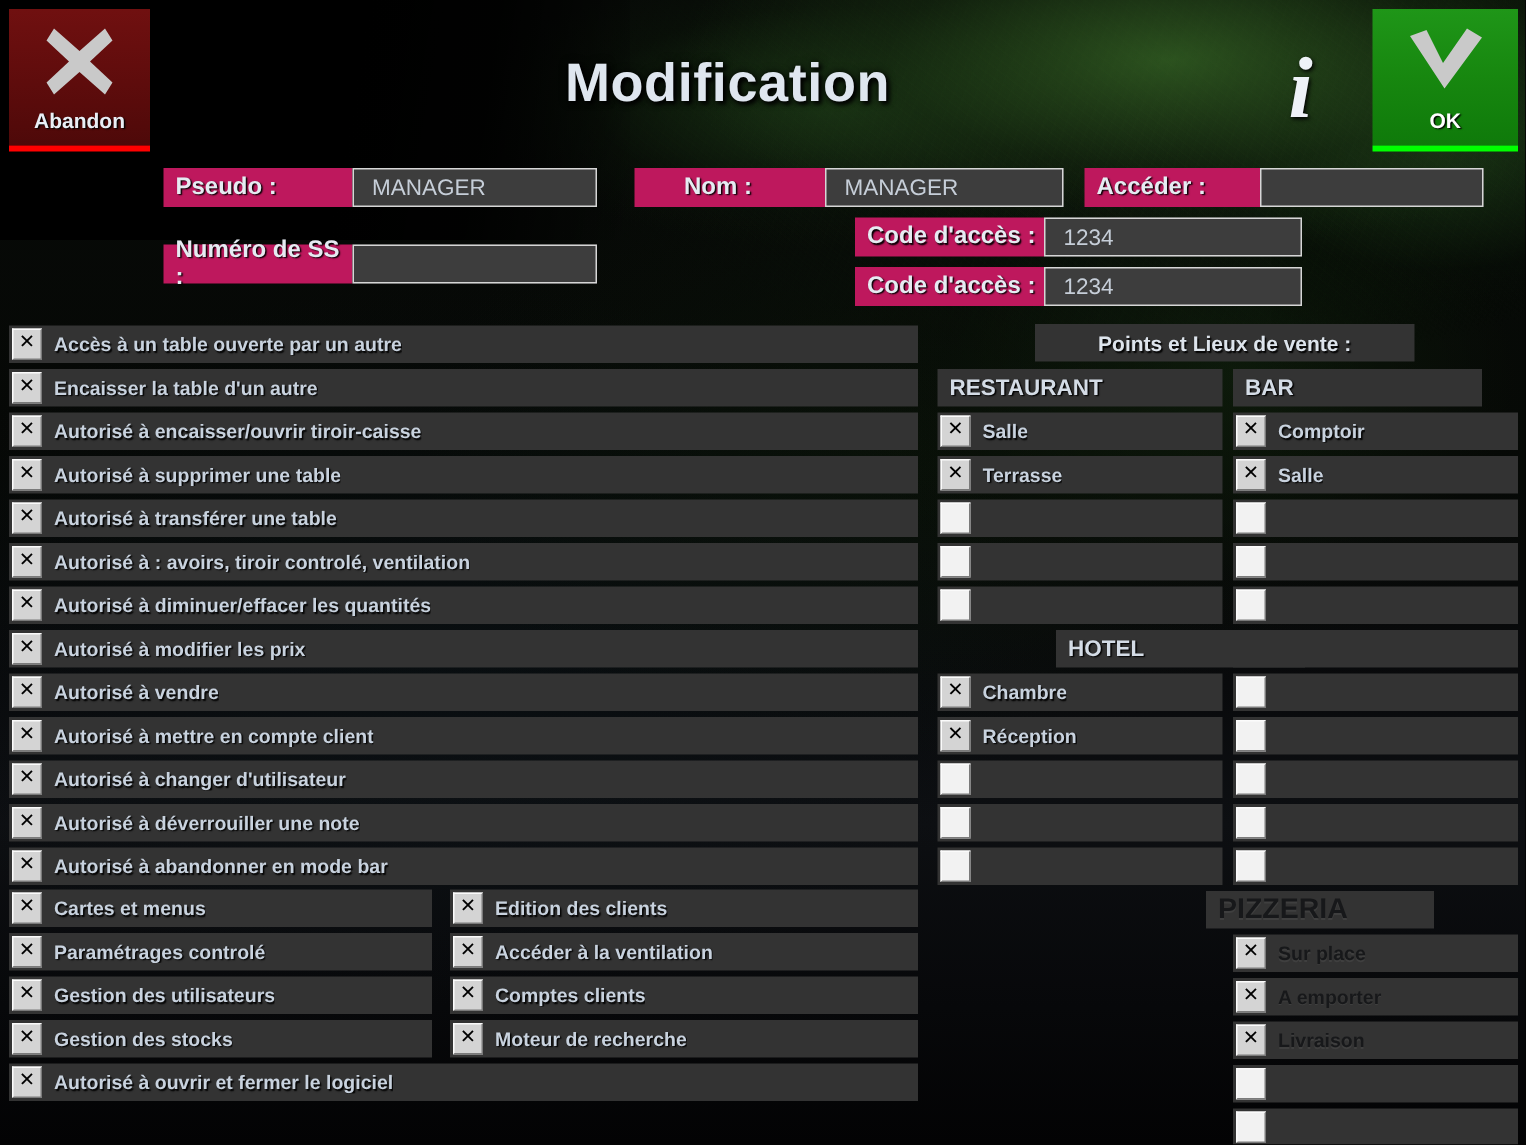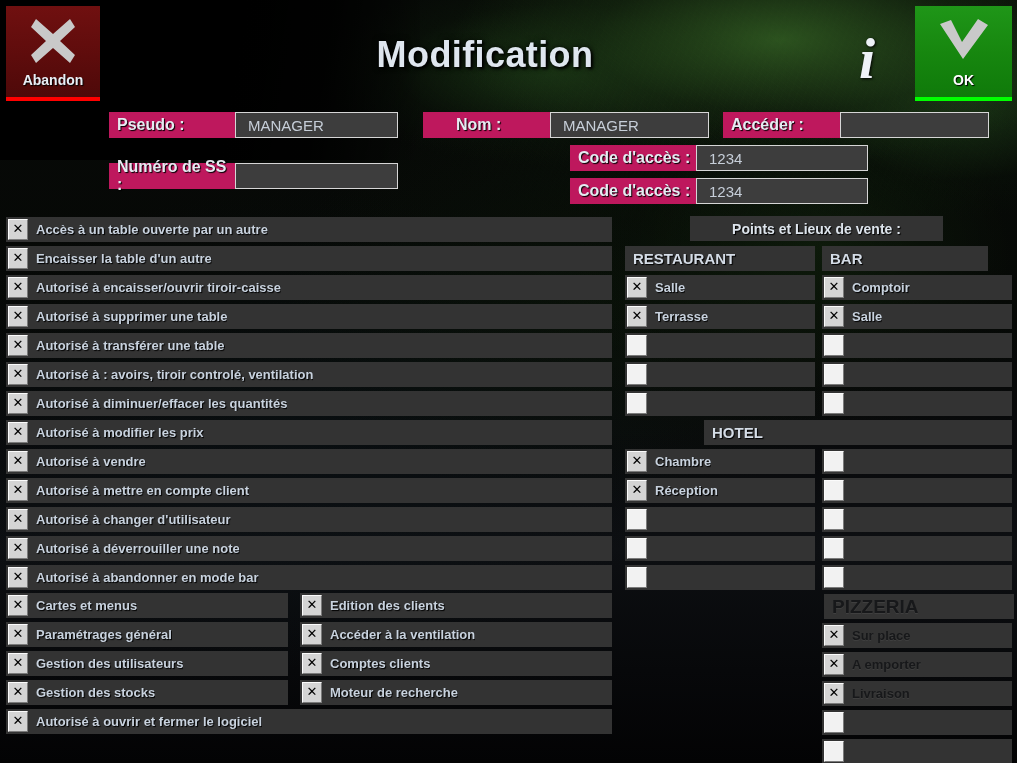--- a/index.html
+++ b/index.html
@@ -357,21 +357,21 @@
       <div class="perm-row" style="left: 6px; top: 593px; width: 282px;">
         <div class="cb">
           <span class="mark">✕</span>
         </div>
         <span class="txt">Cartes et menus</span>
       </div>
       <div class="perm-row" style="left: 6px; top: 622px; width: 282px;">
         <div class="cb">
           <span class="mark">✕</span>
         </div>
-        <span class="txt">Paramétrages général</span>
+        <span class="txt">Paramétrages controlé</span>
       </div>
       <div class="perm-row" style="left: 6px; top: 651px; width: 282px;">
         <div class="cb">
           <span class="mark">✕</span>
         </div>
         <span class="txt">Gestion des utilisateurs</span>
       </div>
       <div class="perm-row" style="left: 6px; top: 680px; width: 282px;">
         <div class="cb">
           <span class="mark">✕</span>
@@ -499,21 +499,21 @@
         <span class="txt"></span>
       </div>
       <div class="perm-row" style="left: 822px; top: 536px; width: 190px;">
         <div class="cb empty"></div>
         <span class="txt"></span>
       </div>
       <div class="perm-row" style="left: 822px; top: 565px; width: 190px;">
         <div class="cb empty"></div>
         <span class="txt"></span>
       </div>
-      <div class="grp-head dark" style="left: 824px; top: 594px; width: 190px;">PIZZERIA</div>
+      <div class="grp-head dark" style="left: 804px; top: 594px; width: 152px;">PIZZERIA</div>
       <div class="perm-row dark" style="left: 822px; top: 623px; width: 190px;">
         <div class="cb">
           <span class="mark">✕</span>
         </div>
         <span class="txt">Sur place</span>
       </div>
       <div class="perm-row dark" style="left: 822px; top: 652px; width: 190px;">
         <div class="cb">
           <span class="mark">✕</span>
         </div>

